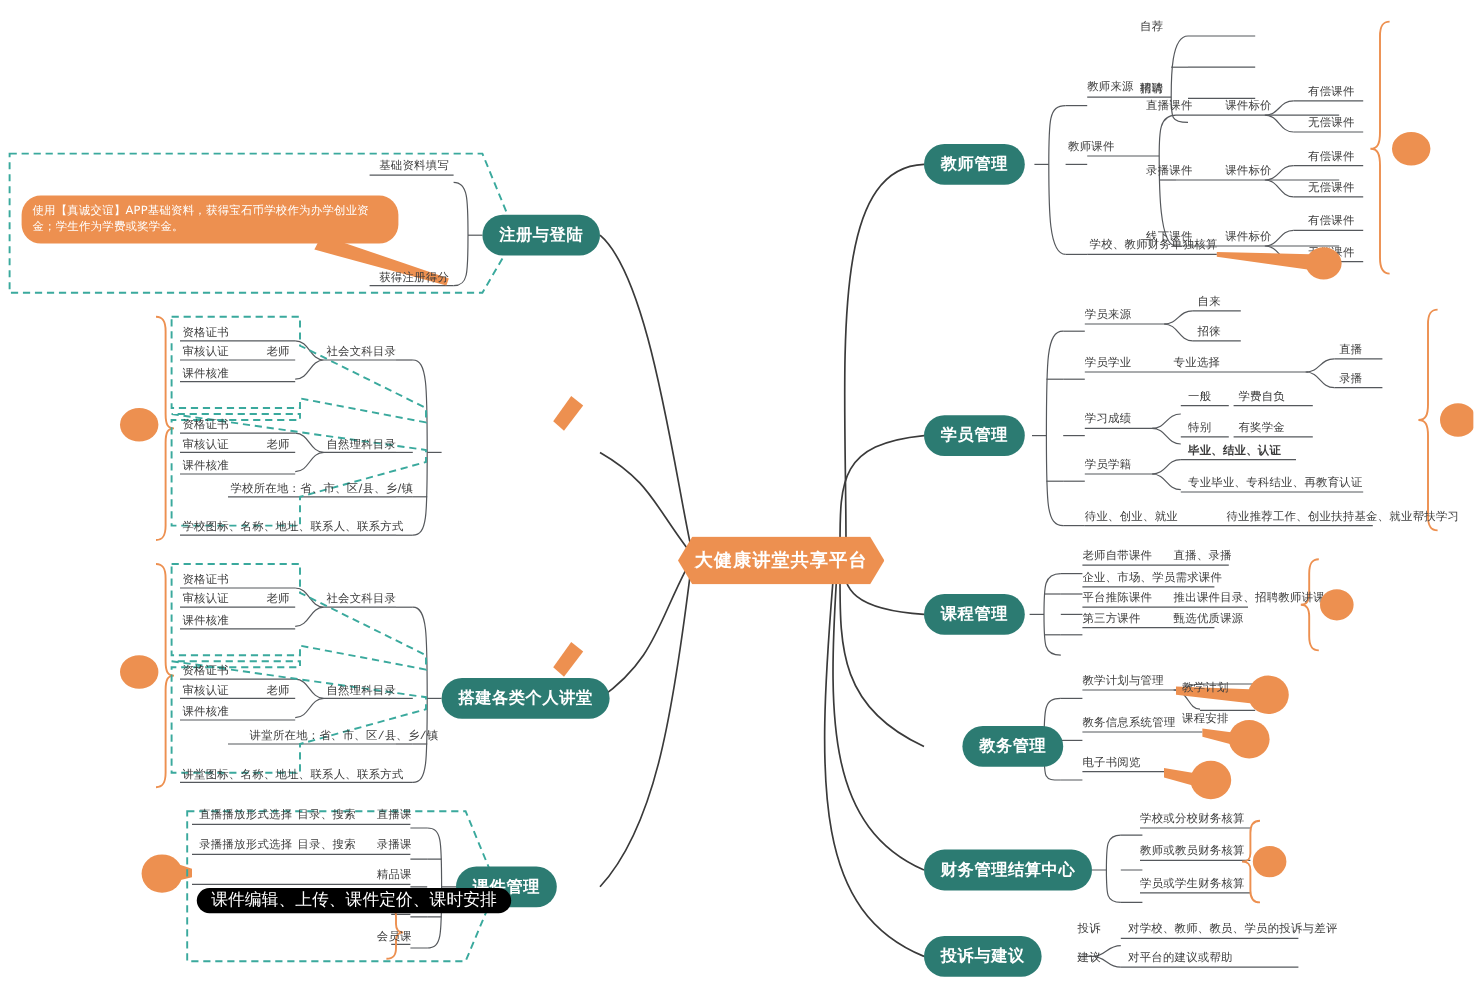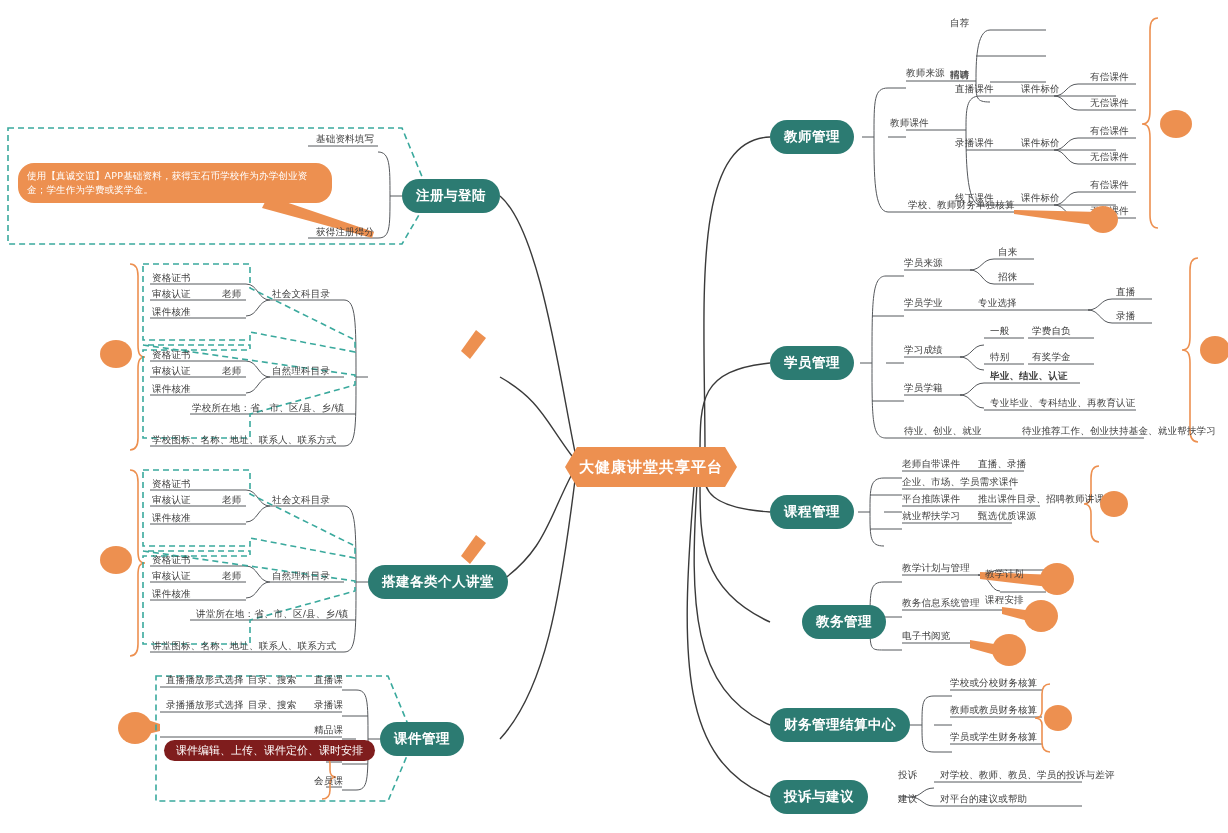--- a/index.html
+++ b/index.html
@@ -19,22 +19,22 @@
   .leaf{
     position:absolute;font-size:9.5px;color:#3c3c3c;white-space:nowrap;letter-spacing:.2px;
     line-height:12px;
   }
   .blob{position:absolute;background:#ed9050;border-radius:50%;}
   .pill-callout{
     position:absolute;background:#ed9050;color:#fff;border-radius:16px;
     font-size:9.5px;line-height:14px;padding:6px 9px;box-sizing:border-box;letter-spacing:.2px;
   }
   .pill-small{
-    position:absolute;background:#7f1d1d;color:#fff;border-radius:11px;
-    font-size:11px;line-height:11px;padding:5px 12px;box-sizing:border-box;white-space:nowrap;
+    position:absolute;background:#000000;color:#fff;border-radius:11px;
+    font-size:14px;line-height:11px;padding:5px 12px;box-sizing:border-box;white-space:nowrap;
   }
 </style>
 </head>
 <body>
 
 <div id="stage">
 
   <svg class="layer" viewBox="0 0 1228 833">
     <g fill="none" stroke="#3a3a3a" stroke-width="1.4">
 
@@ -349,21 +349,21 @@
 
   <div class="leaf" style="left:904px;top:425px;">待业、创业、就业</div>
   <div class="leaf" style="left:1022px;top:425px;">待业推荐工作、创业扶持基金、就业帮扶学习</div>
   <div class="blob" style="left:1200px;top:336px;width:30px;height:28px;"></div>
 
   <div class="leaf" style="left:902px;top:458px;">老师自带课件</div>
   <div class="leaf" style="left:978px;top:458px;">直播、录播</div>
   <div class="leaf" style="left:902px;top:476px;">企业、市场、学员需求课件</div>
   <div class="leaf" style="left:902px;top:493px;">平台推陈课件</div>
   <div class="leaf" style="left:978px;top:493px;">推出课件目录、招聘教师讲课</div>
-  <div class="leaf" style="left:902px;top:510px;">就业帮扶学习</div>
+  <div class="leaf" style="left:902px;top:510px;">第三方课件</div>
   <div class="leaf" style="left:978px;top:510px;">甄选优质课源</div>
   <div class="blob" style="left:1100px;top:491px;width:28px;height:26px;"></div>
 
   <div class="leaf" style="left:902px;top:562px;">教学计划与管理</div>
   <div class="leaf" style="left:985px;top:568px;">教学计划</div>
   <div class="leaf" style="left:985px;top:594px;">课程安排</div>
   <div class="leaf" style="left:902px;top:597px;">教务信息系统管理</div>
   <div class="leaf" style="left:902px;top:630px;">电子书阅览</div>
   <div class="blob" style="left:1040px;top:563px;width:34px;height:32px;"></div>
   <div class="blob" style="left:1024px;top:600px;width:34px;height:32px;"></div>
@@ -404,21 +404,21 @@
   <div class="leaf" style="left:152px;top:512px;">课件核准</div>
   <div class="leaf" style="left:222px;top:494px;">老师</div>
   <div class="leaf" style="left:272px;top:494px;">社会文科目录</div>
 
   <div class="leaf" style="left:152px;top:554px;">资格证书</div>
   <div class="leaf" style="left:152px;top:570px;">审核认证</div>
   <div class="leaf" style="left:152px;top:588px;">课件核准</div>
   <div class="leaf" style="left:222px;top:570px;">老师</div>
   <div class="leaf" style="left:272px;top:570px;">自然理科目录</div>
 
-  <div class="leaf" style="left:196px;top:608px;">讲堂所在地：省、市、区/县、乡/镇</div>
+  <div class="leaf" style="left:208px;top:608px;font-family:Liberation Mono, monospace;">讲堂所在地：省、市、区/县、乡/镇</div>
   <div class="leaf" style="left:152px;top:640px;">讲堂图标、名称、地址、联系人、联系方式</div>
   <div class="blob" style="left:100px;top:546px;width:32px;height:28px;"></div>
 
   <div class="leaf" style="left:166px;top:674px;">直播播放形式选择</div>
   <div class="leaf" style="left:248px;top:674px;">目录、搜索</div>
   <div class="leaf" style="left:314px;top:674px;">直播课</div>
   <div class="leaf" style="left:166px;top:699px;">录播播放形式选择</div>
   <div class="leaf" style="left:248px;top:699px;">目录、搜索</div>
   <div class="leaf" style="left:314px;top:699px;">录播课</div>
   <div class="leaf" style="left:314px;top:724px;">精品课</div>

